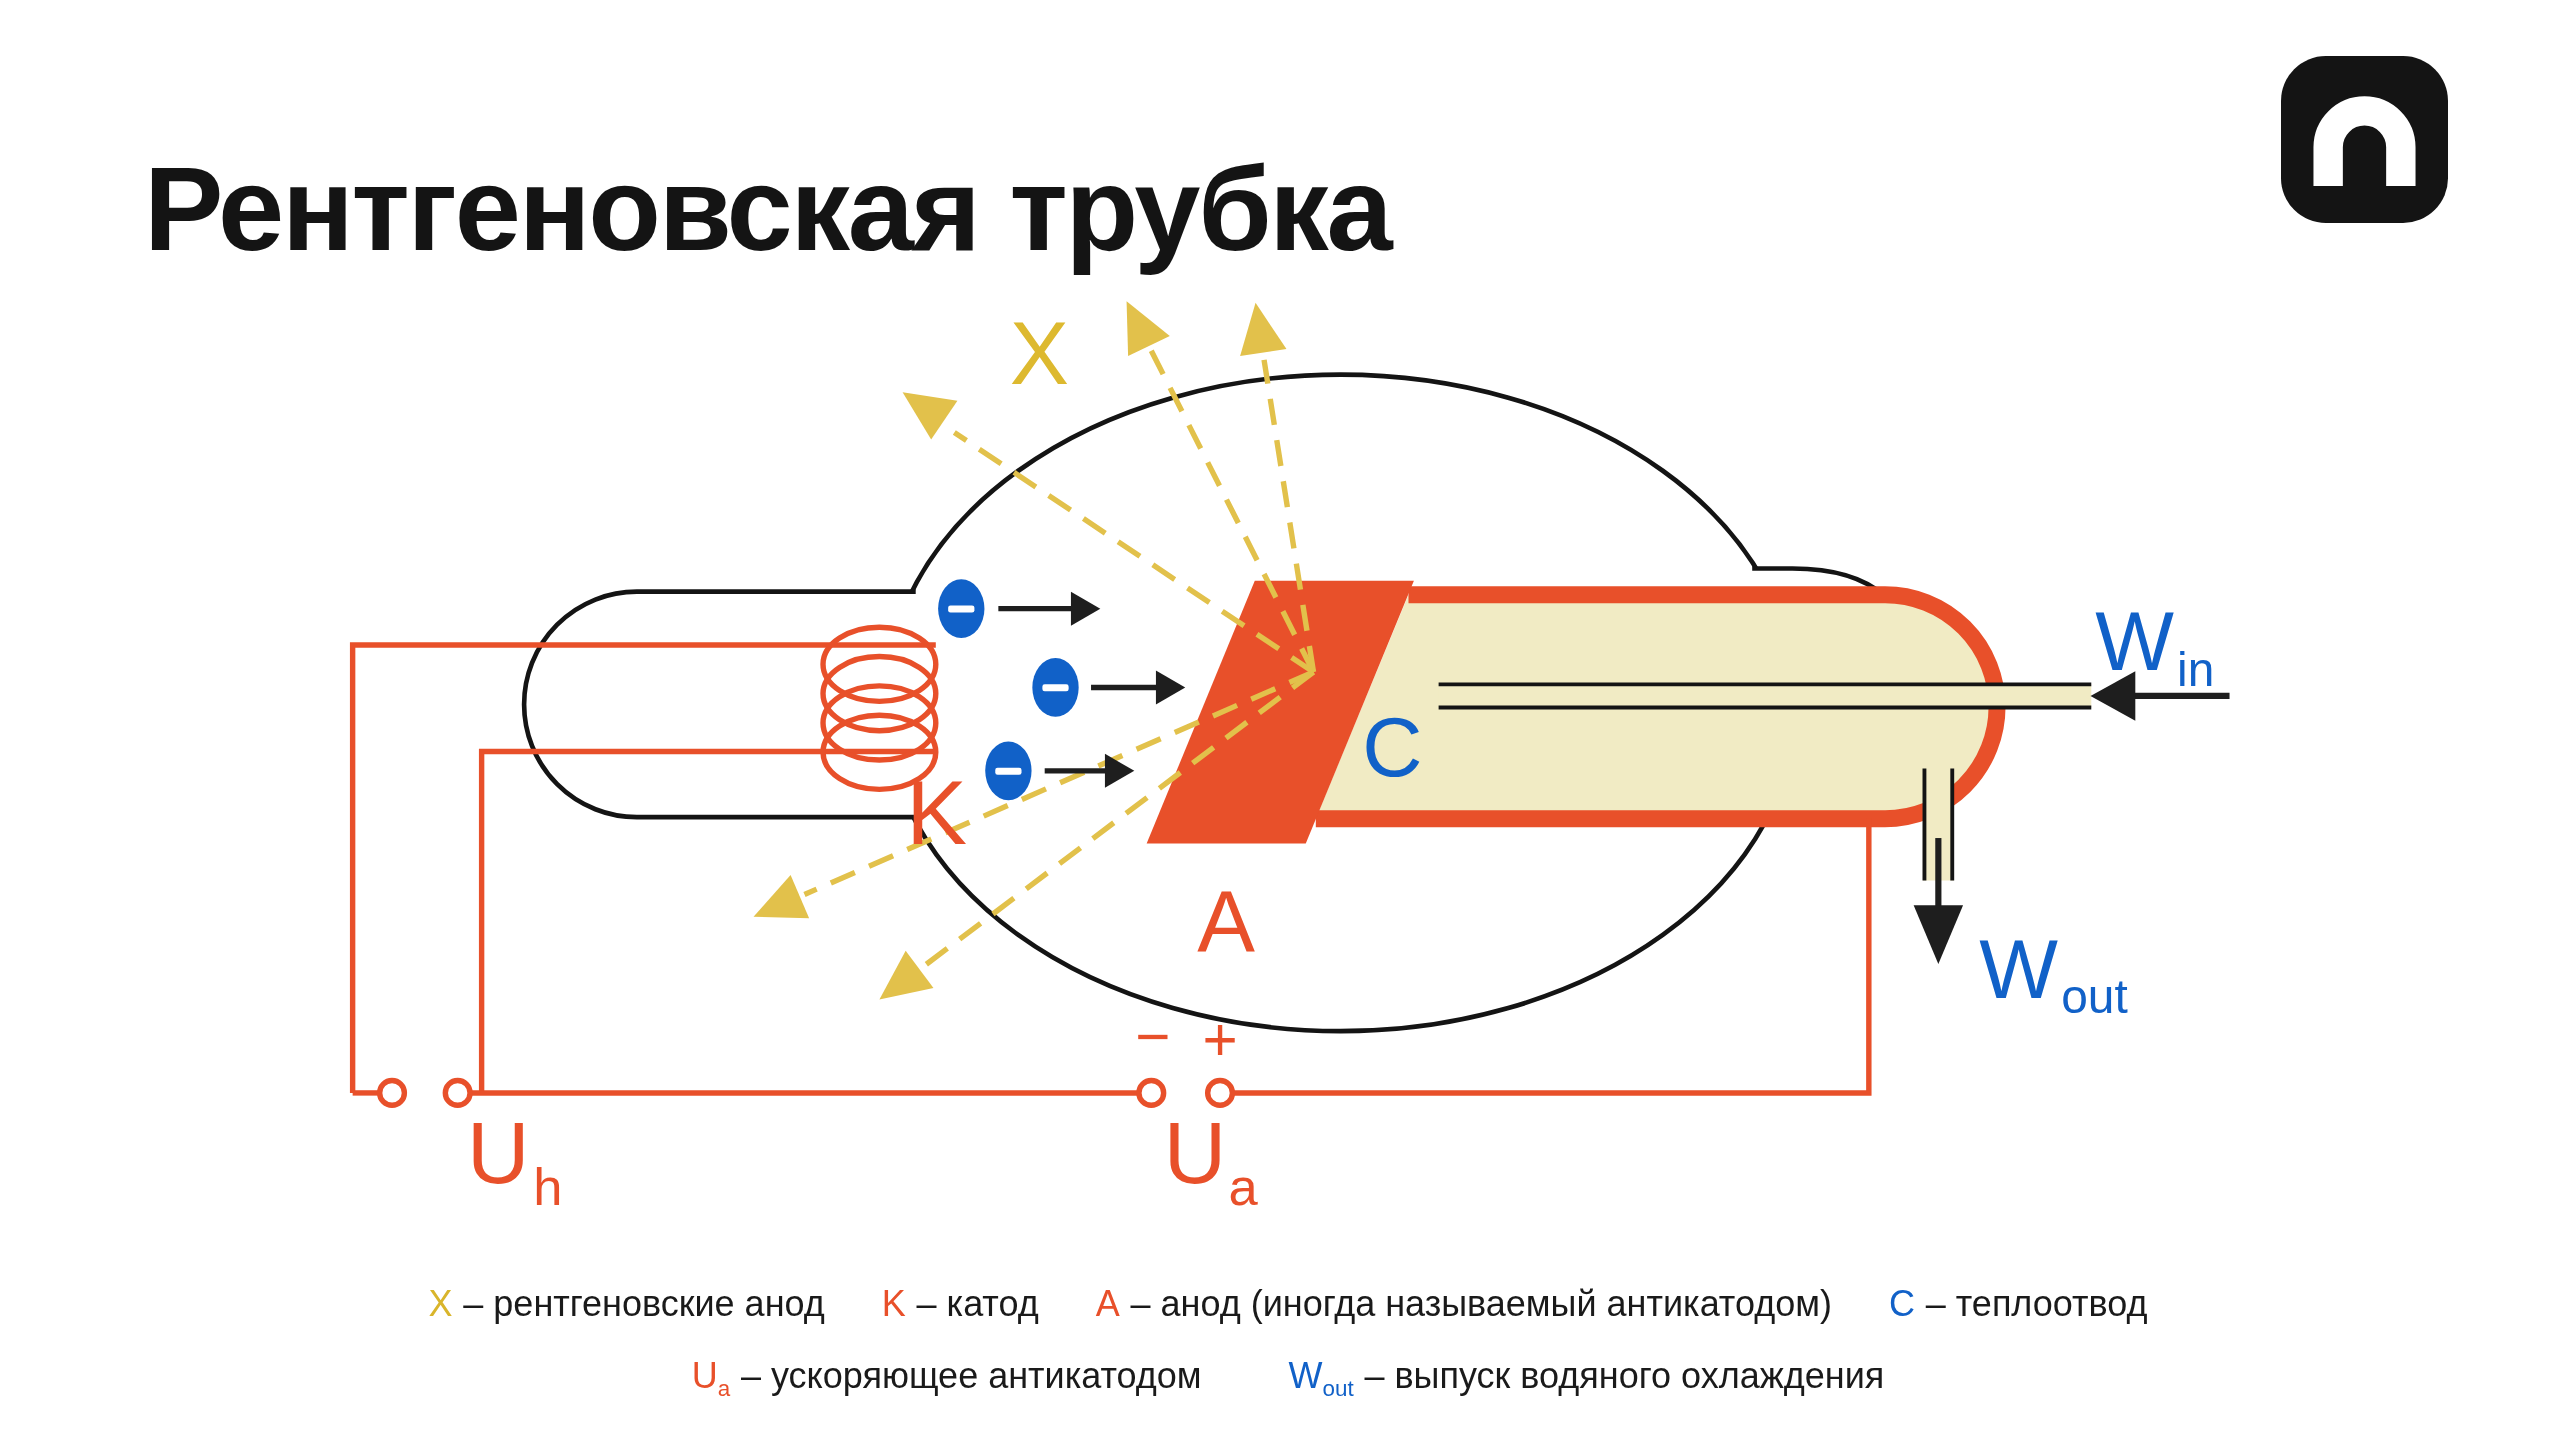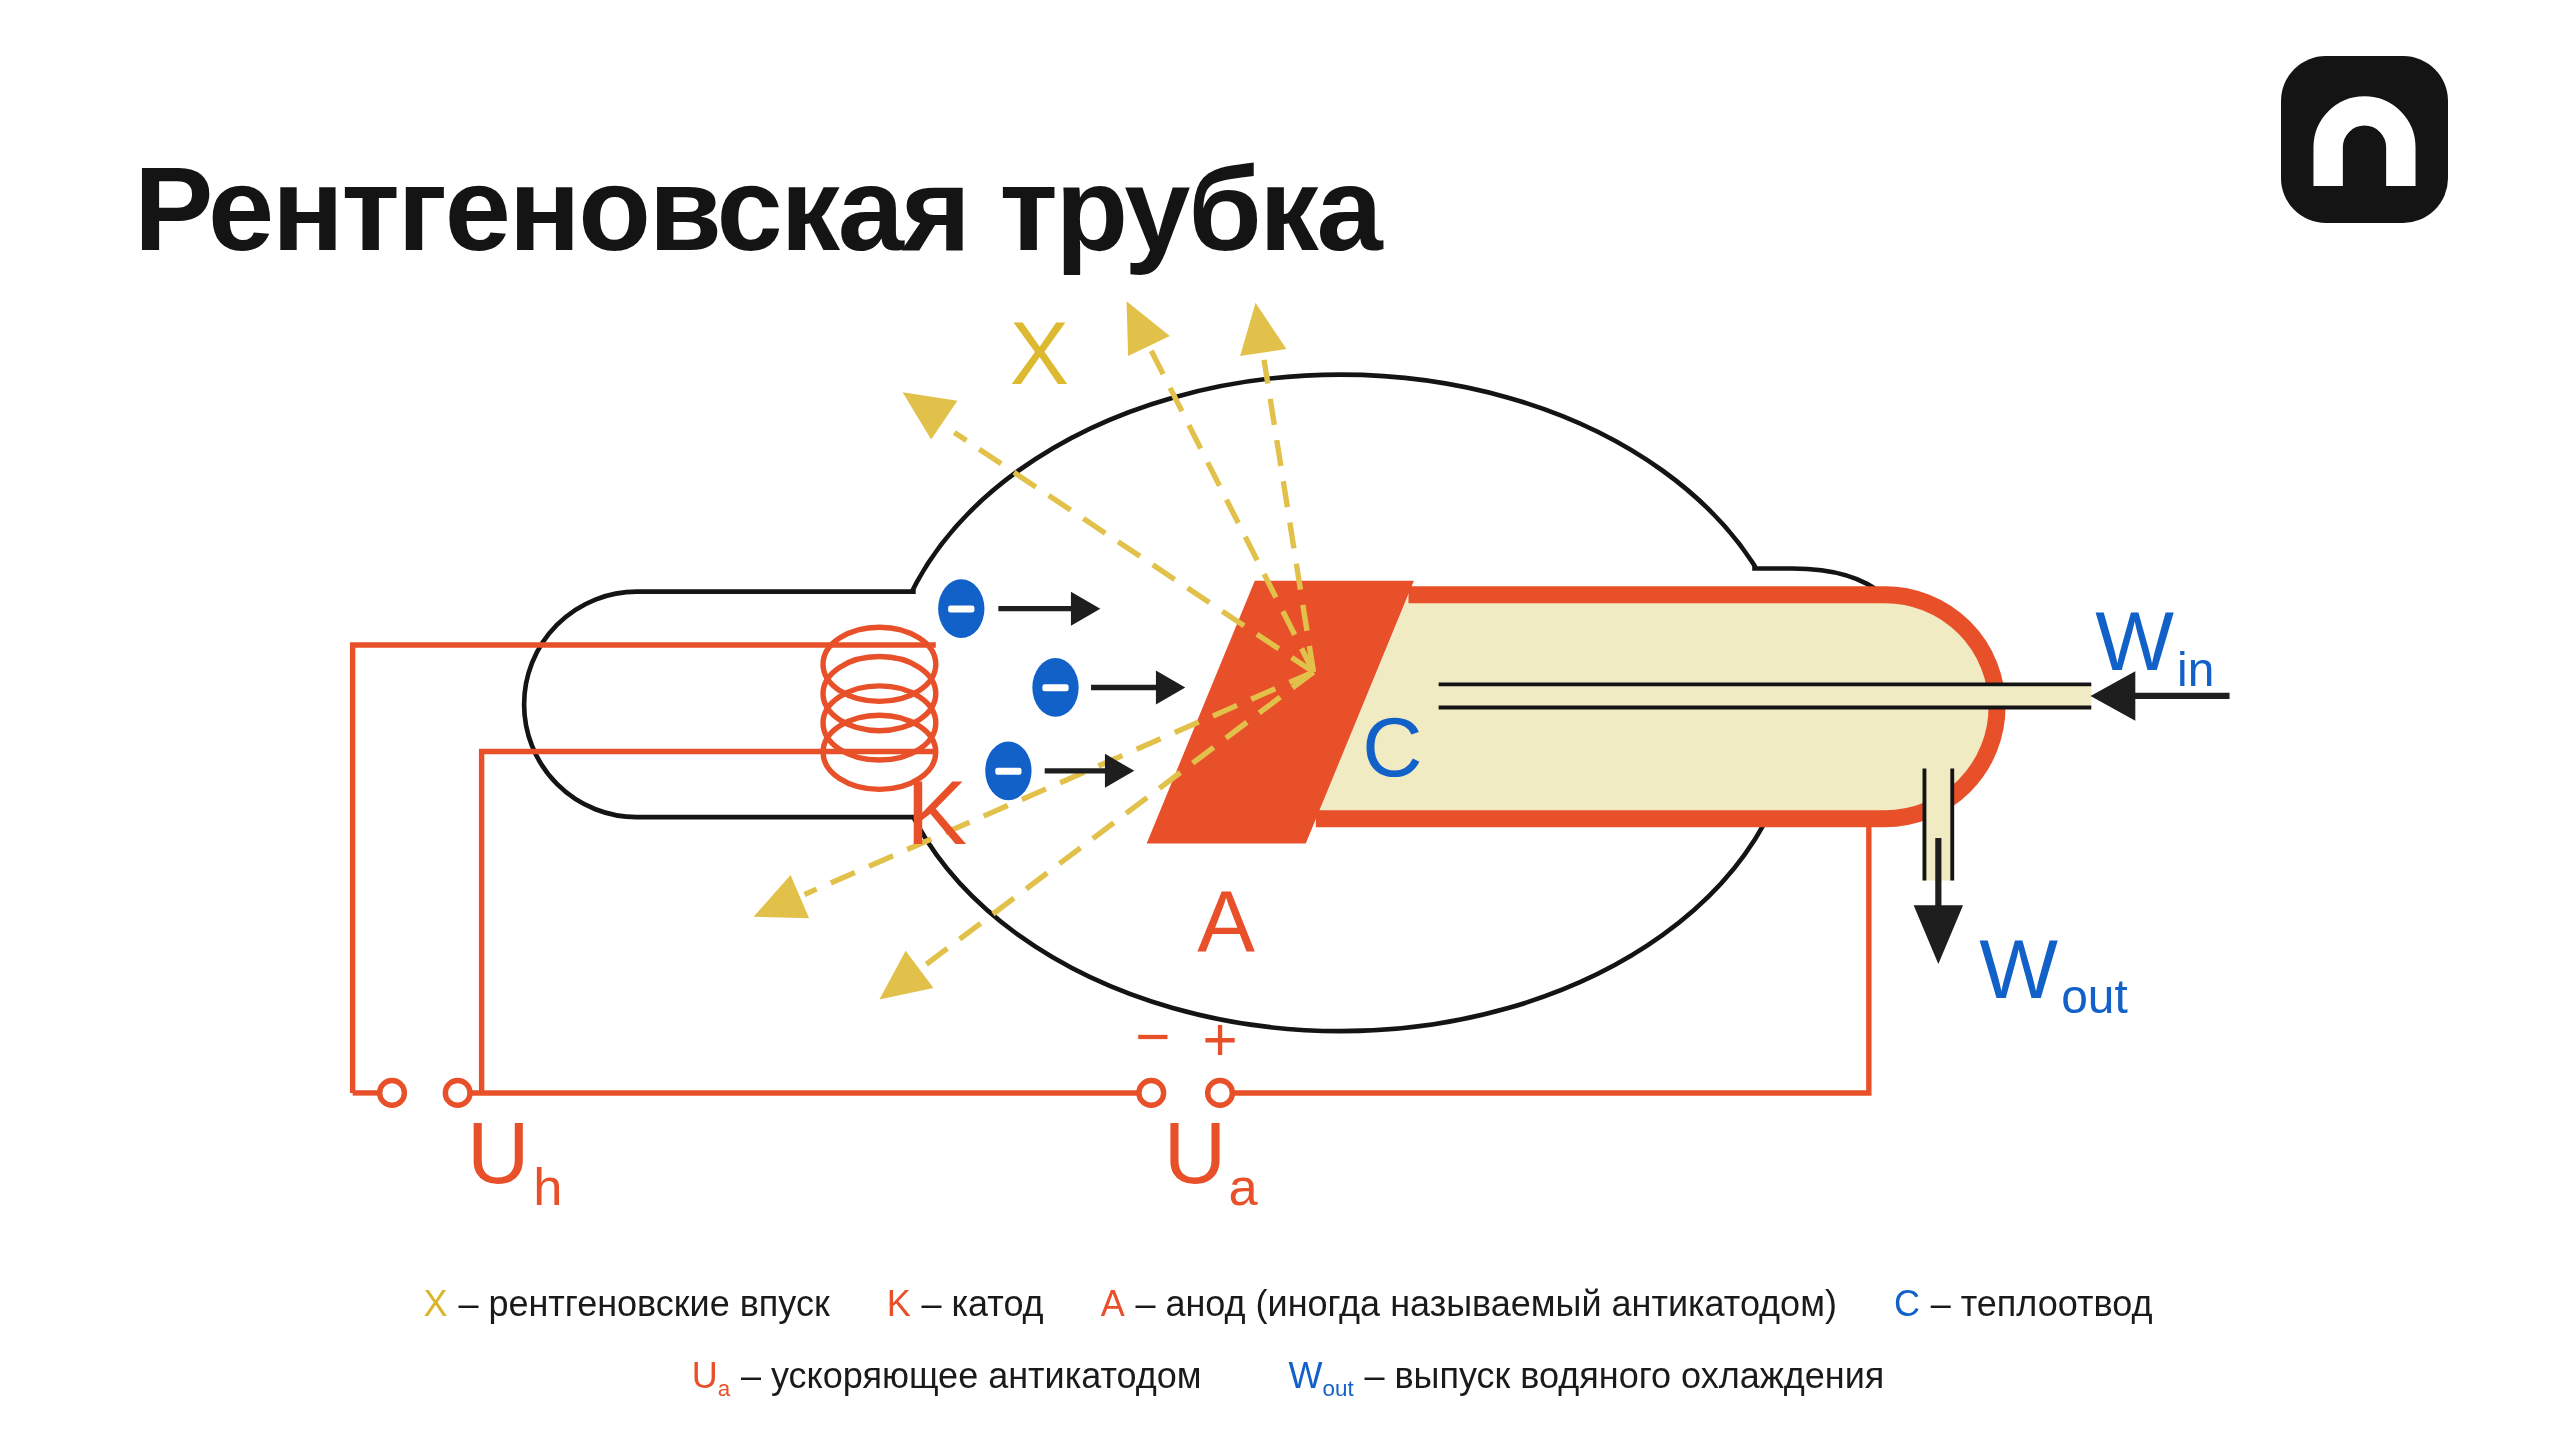--- a/index.html
+++ b/index.html
@@ -1,17 +1,17 @@
 <!DOCTYPE html>
 <html style="font-size:12.4px"><head>
 <meta charset="utf-8">
 <style>
   html,body{margin:0;padding:0;background:#ffffff;}
   body{width:2576px;height:1449px;position:relative;font-family:"Liberation Sans",sans-serif;color:#141414;overflow:hidden;}
-  .page-title{position:absolute;left:134px;top:60px;font-size:119px;font-weight:800;letter-spacing:-2.3px;color:#141414;white-space:nowrap;}
+  .page-title{position:absolute;left:144px;top:60px;font-size:119px;font-weight:800;letter-spacing:-2.3px;color:#141414;white-space:nowrap;}
   .logo{position:absolute;left:2281px;top:56px;width:167px;height:167px;}
   .diagram{position:absolute;left:0;top:0;width:2576px;height:1449px;}
   svg text{font-family:"Liberation Sans",sans-serif;}
   .f-red{fill:#E8502A}.f-blue{fill:#1161C8}.f-yellow{fill:#DDB92F}
   .lbl{font-weight:500;}
   .legend{position:absolute;left:0;width:2576px;display:flex;justify-content:center;align-items:baseline;font-size:36px;color:#1A1A1A;white-space:nowrap;}
   .legend-row1{top:1283px;gap:57px;}
   .legend-row2{top:1355px;gap:87px;text-align:right;}
   .legend .item{display:flex;align-items:baseline;gap:10.8px;}
   .lkey{font-weight:500;}
@@ -129,21 +129,21 @@
     <text x="1590" y="1560" font-size="68" class="f-red lbl">а</text>
 
     <text x="1492" y="1369" font-size="78" text-anchor="middle" class="f-red lbl">−</text>
     <text x="1579" y="1372" font-size="78" text-anchor="middle" class="f-red lbl">+</text>
   </g>
 </svg>
 
 <div class="legend legend-row1">
   <div class="item">
     <span class="lkey yellow"><span>X</span><sub></sub></span>
-    <span class="ltext">– рентгеновские впуск</span>
+    <span class="ltext">– рентгеновские анод</span>
   </div>
   <div class="item">
     <span class="lkey red"><span>K</span><sub></sub></span>
     <span class="ltext">– катод</span>
   </div>
   <div class="item">
     <span class="lkey red"><span>A</span><sub></sub></span>
     <span class="ltext">– анод (иногда называемый антикатодом)</span>
   </div>
   <div class="item">

